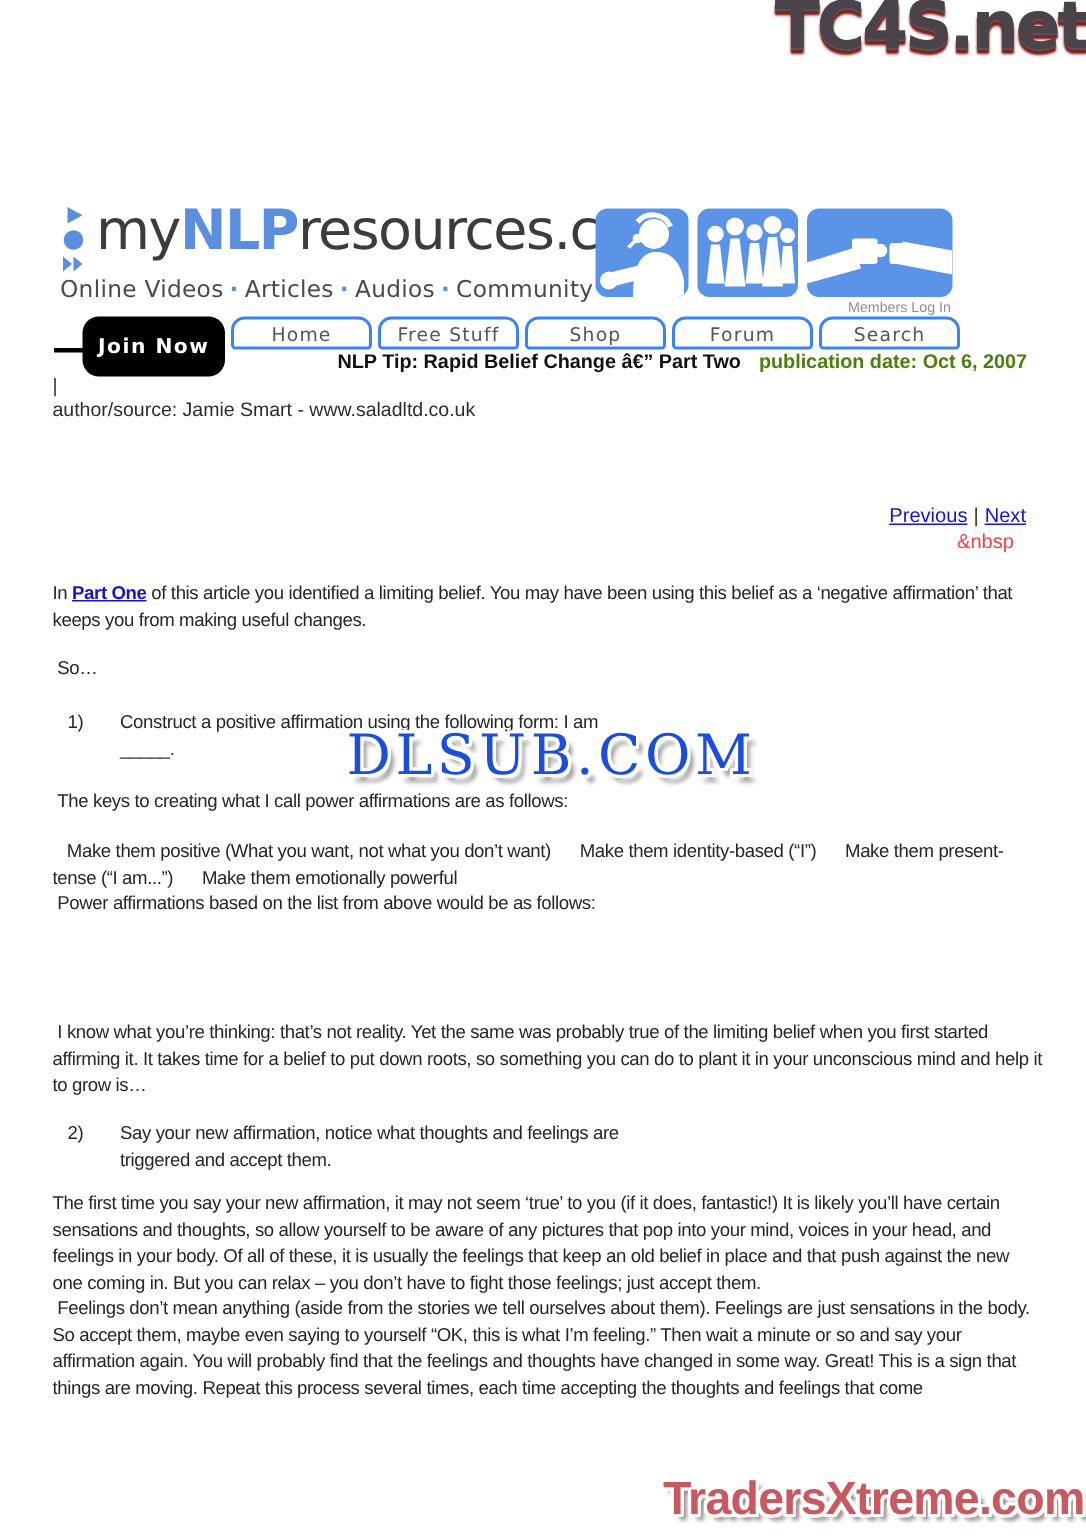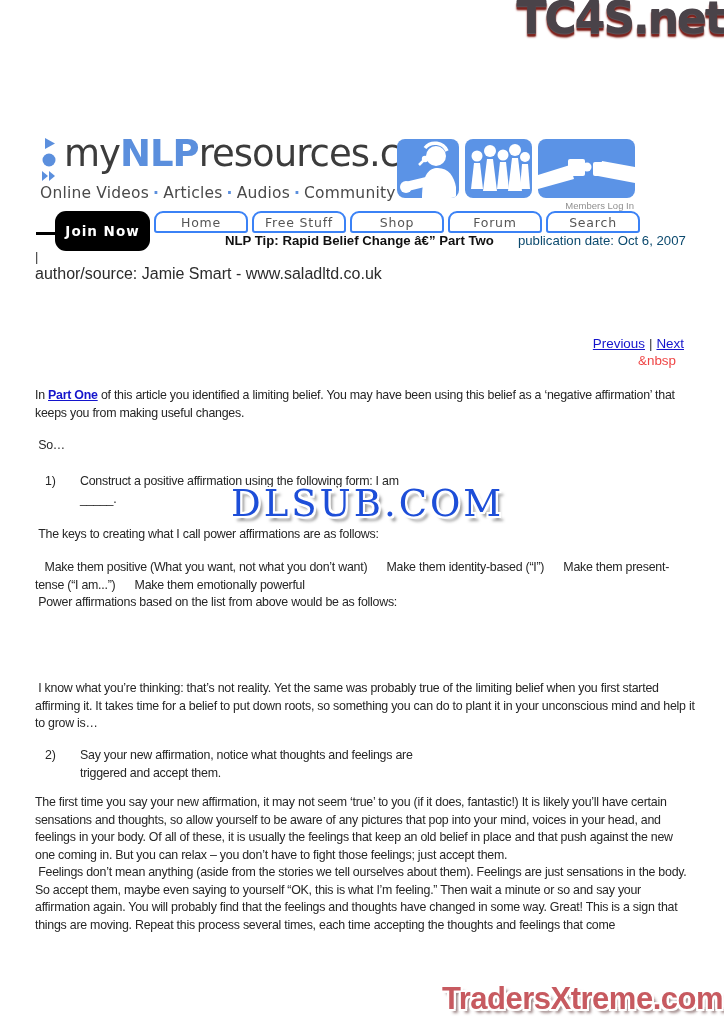--- a/index.html
+++ b/index.html
@@ -35,23 +35,23 @@
         display:flex;align-items:center;justify-content:center;cursor:pointer;}
   .tab{width:90px;height:18px;background:#fff;border:2px solid #3b82f6;
        border-radius:9px 9px 3px 3px;color:#555;font-family:"DejaVu Sans",sans-serif;
        font-size:12.5px;letter-spacing:0.8px;display:flex;align-items:center;
        justify-content:center;cursor:pointer;}
   .nav-underline{position:absolute;left:36px;top:232px;width:114px;height:3px;background:#000;}
 
   
   .title-row{position:absolute;left:225px;top:233px;font-size:13.2px;white-space:nowrap;}
   .title-row .title{font-weight:bold;color:#111;}
-  .title-row .pub{margin-left:24px;color:#0c4a6e;}
+  .title-row .pub{margin-left:12px;color:#4d7c0f;font-weight:bold;}
   .pipe{position:absolute;left:35px;top:249px;font-size:13px;color:#333;}
-  .author{position:absolute;left:35px;top:265px;font-size:16px;color:#2c2c2c;}
+  .author{position:absolute;left:35px;top:265px;font-size:13px;color:#2c2c2c;}
 
   
   .pagenav{position:absolute;right:40px;top:336px;text-align:right;font-size:13.4px;}
   .pagenav a{color:#1414cc;text-decoration:underline;cursor:pointer;}
   .pagenav .sep{color:#333;padding:0 4px;}
   .pagenav .nbsp{margin-top:2px;padding-right:8px;color:#ef4444;}
 
   
   .para{position:absolute;left:35px;width:660px;font-size:12.4px;line-height:17.5px;
         letter-spacing:-0.25px;color:#262626;white-space:pre-wrap;}

